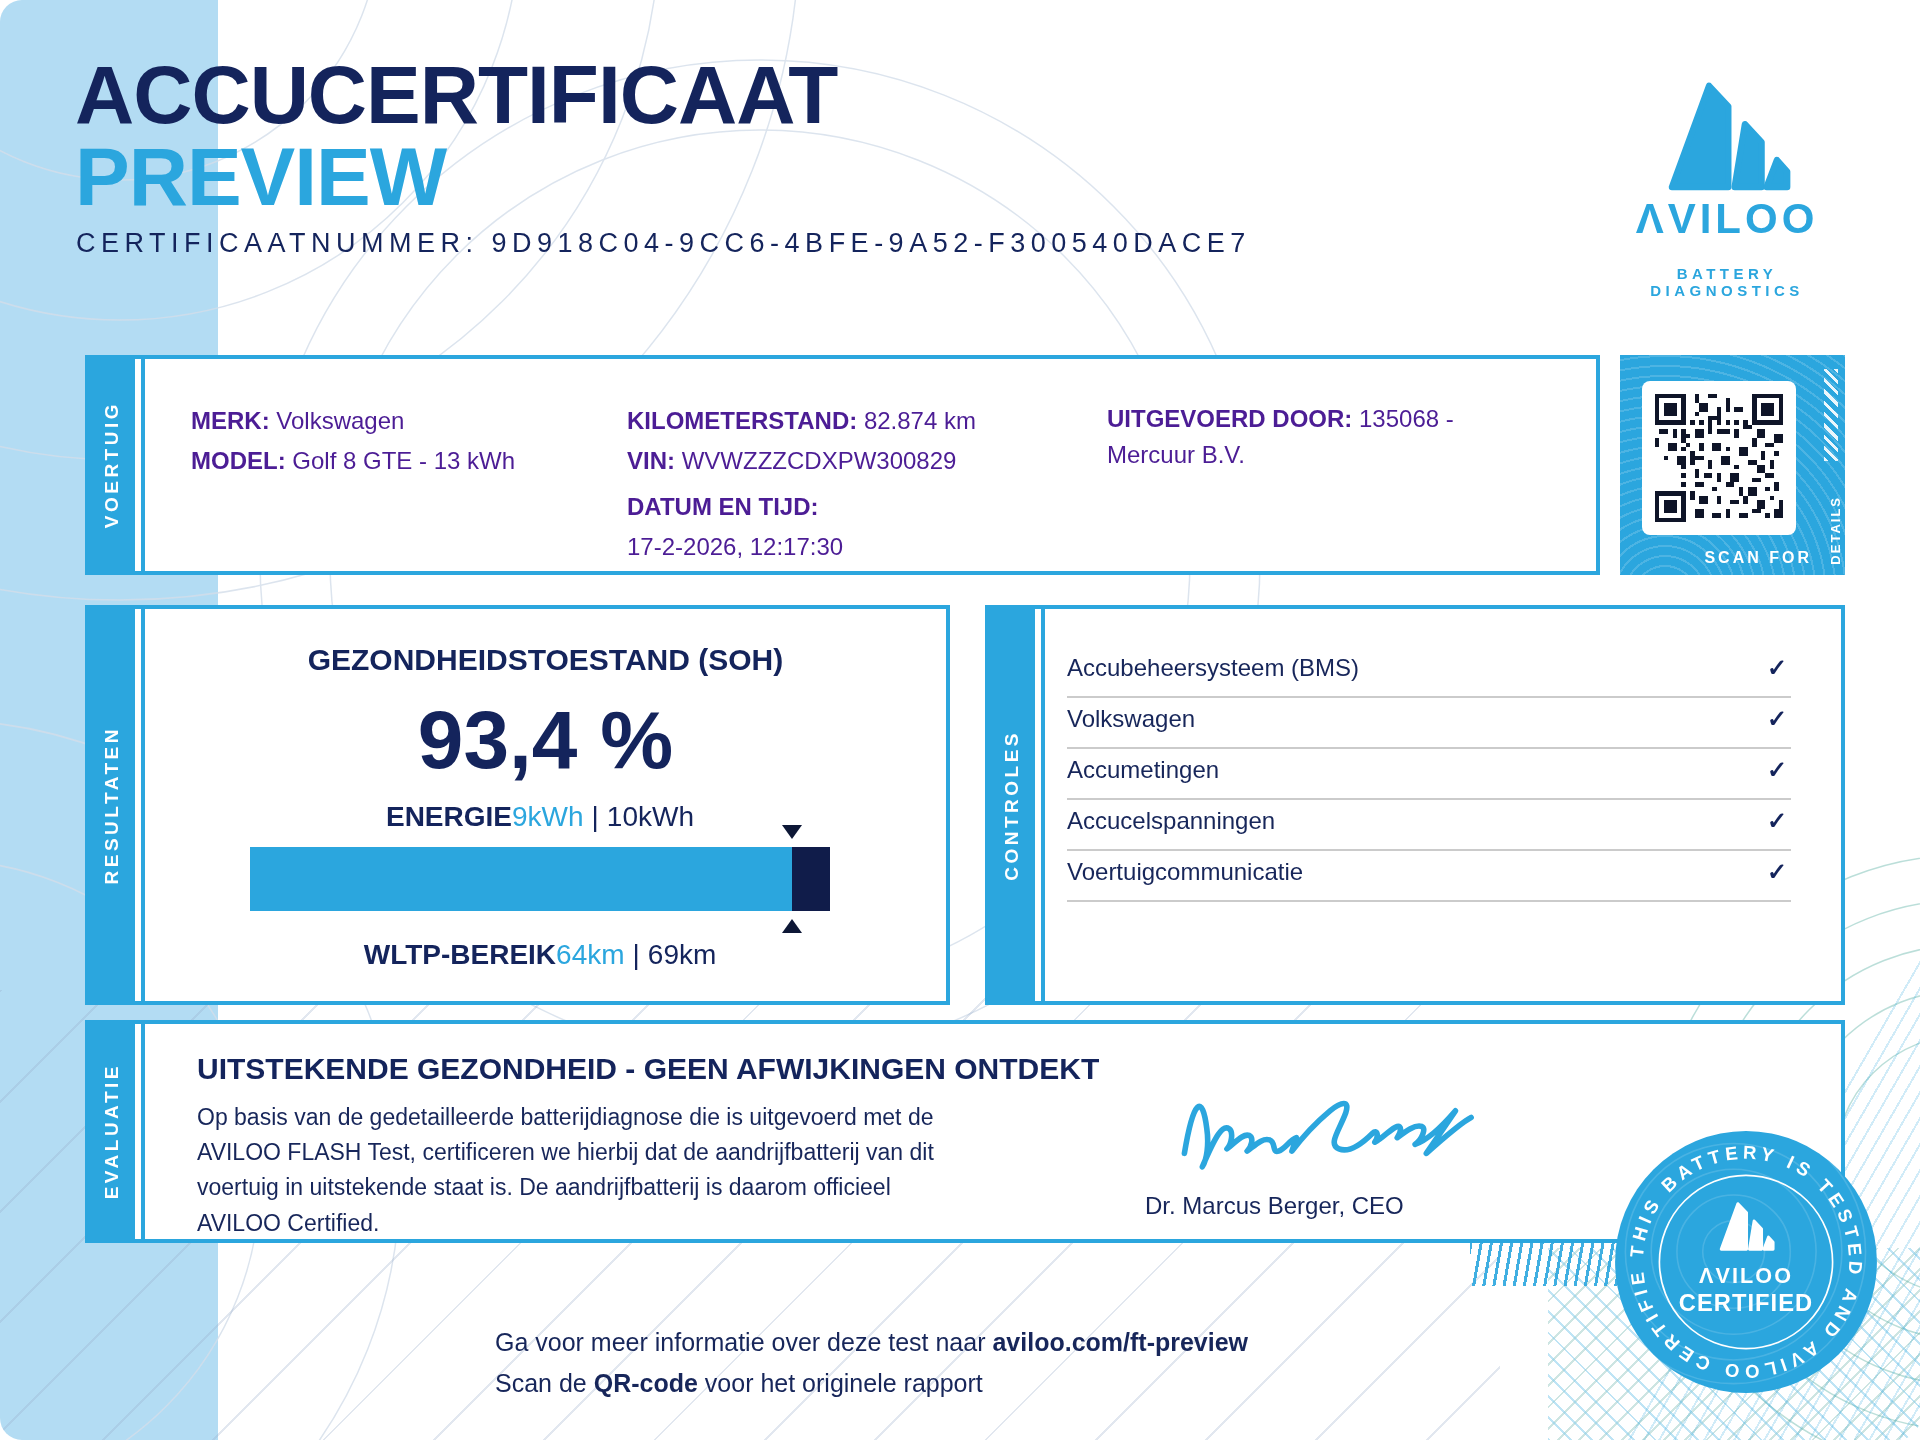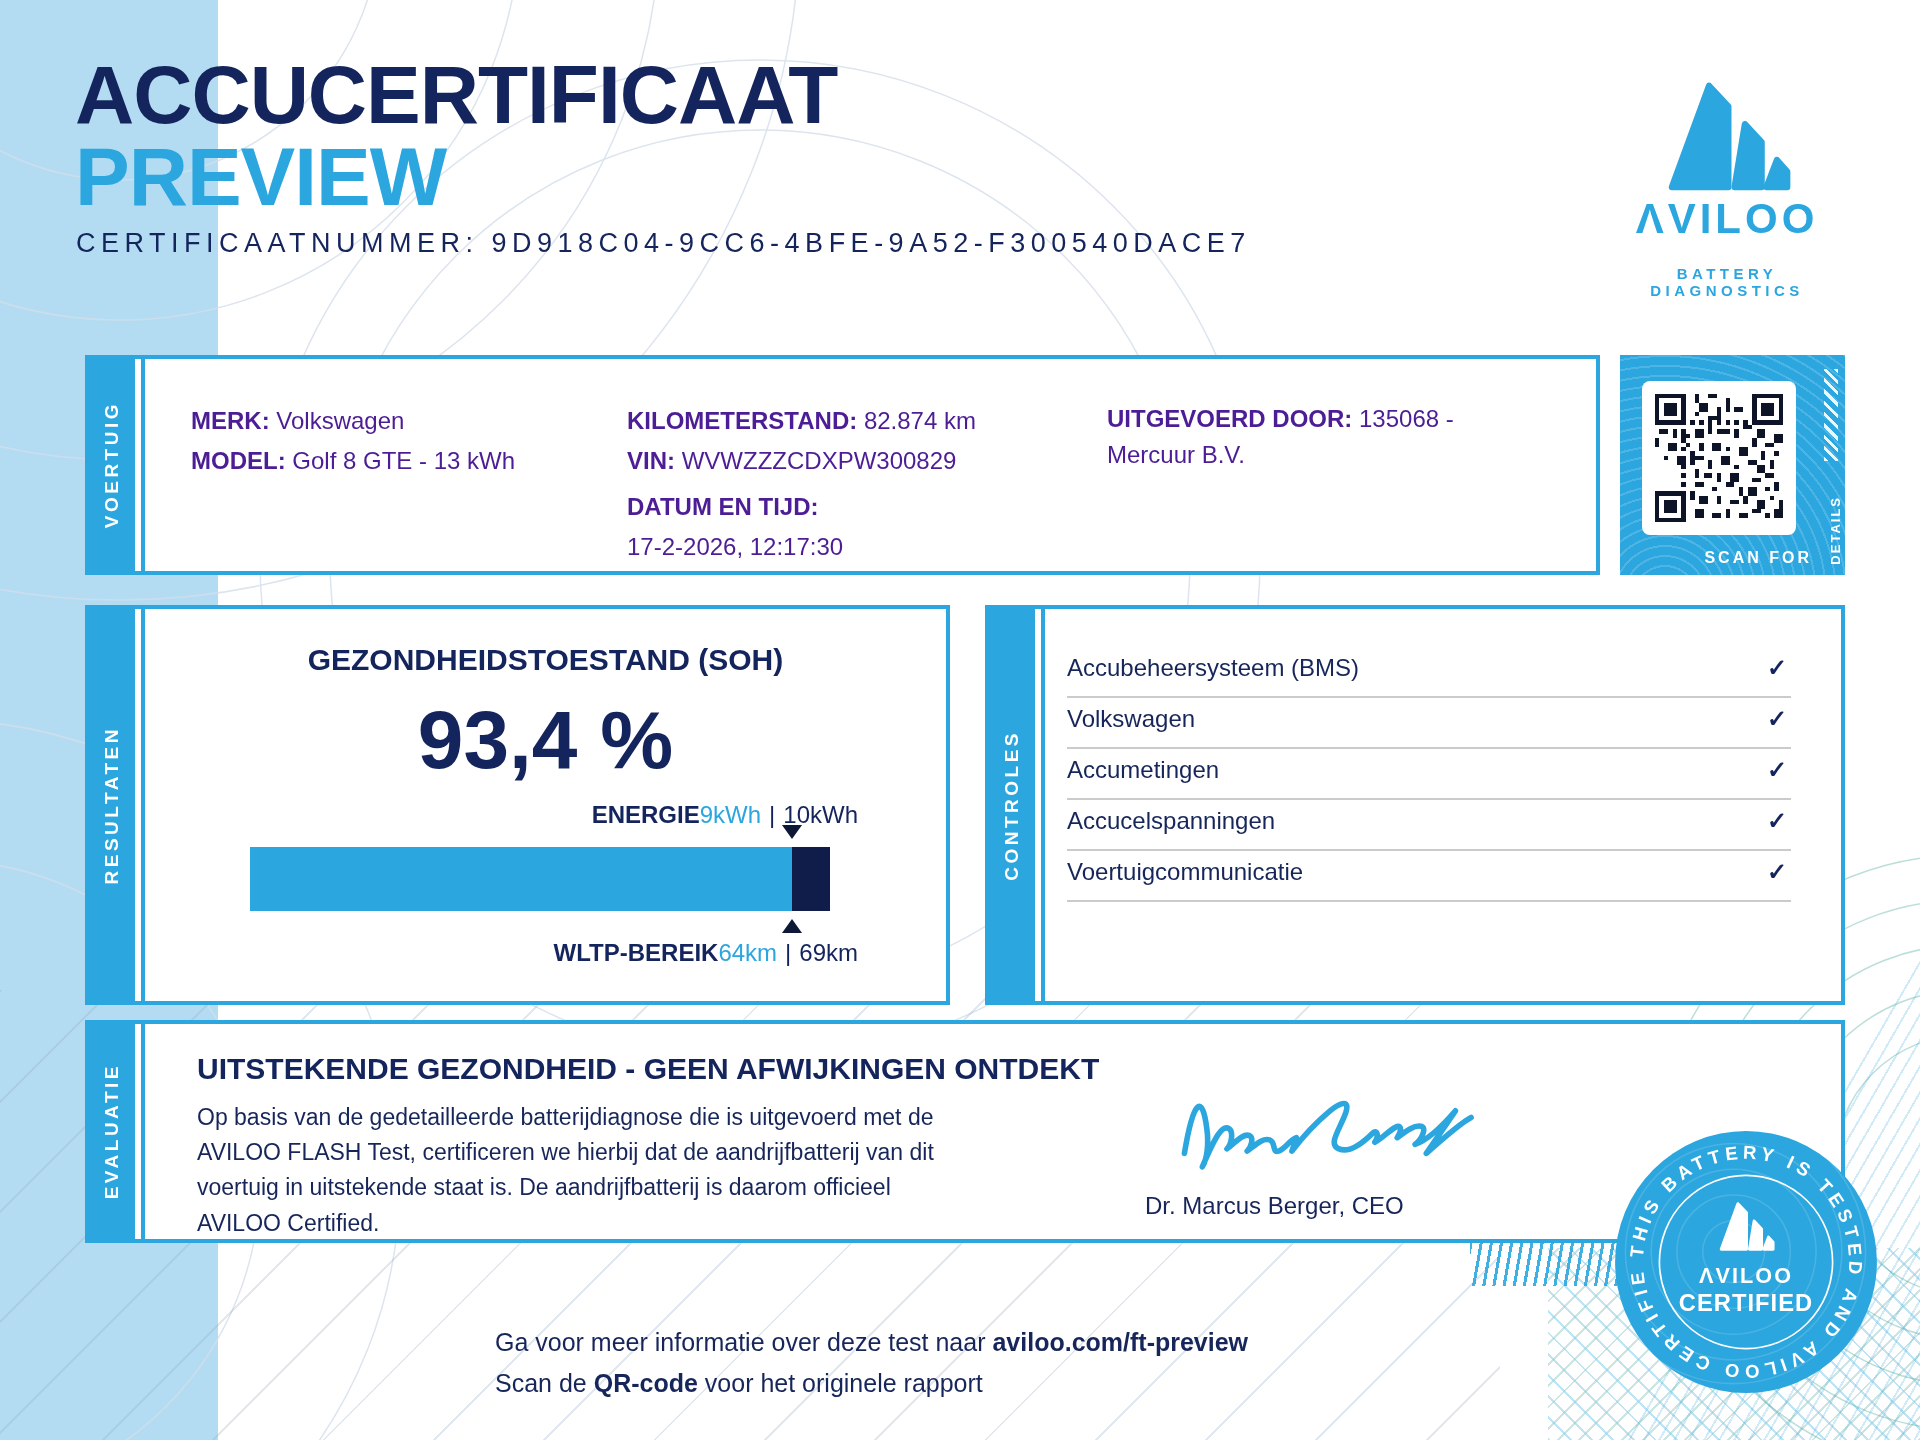--- a/index.html
+++ b/index.html
@@ -1,18 +1,18 @@
 <!DOCTYPE html>
 <html><head>
 <meta charset="utf-8">
 <style>
   html,body{margin:0;padding:0;}
   .page{
     position:relative;width:1920px;height:1440px;background:#ffffff;
-    overflow:hidden;font-family:"Liberation Sans", sans-serif;color:#17265A;
+    overflow:hidden;font-family:"Liberation Sans", sans-serif;color:#17265A;border-radius:22px;
   }
   
   .left-col{position:absolute;left:0;top:0;width:218px;height:1440px;background:#B3DCF3;z-index:0;}
   .decor-svg{position:absolute;left:0;top:0;z-index:1;pointer-events:none;}
   .hatch-mid{position:absolute;left:0;top:990px;width:1500px;height:450px;z-index:1;
     background:repeating-linear-gradient(135deg, rgba(150,170,200,.28) 0 2px, transparent 2px 78px);}
   .hatch-right{position:absolute;right:0;top:960px;width:300px;height:480px;z-index:1;
     background:repeating-linear-gradient(120deg, rgba(43,166,222,.22) 0 2px, transparent 2px 13px);
     clip-path:polygon(100% 0,100% 100%,0 100%);}
   .net-corner{position:absolute;left:1548px;top:1248px;width:372px;height:192px;z-index:1;opacity:.55;
@@ -57,22 +57,22 @@
     display:flex;align-items:center;justify-content:center;}
   .qr-scanfor{position:absolute;left:0px;bottom:8px;width:192px;text-align:right;color:#fff;font-weight:bold;
     font-size:16px;letter-spacing:3px;}
   .qr-details{position:absolute;right:2px;bottom:10px;color:#fff;font-weight:bold;font-size:13px;letter-spacing:2px;
     writing-mode:vertical-rl;transform:rotate(180deg);}
   .qr-hatch{position:absolute;right:7px;top:14px;width:14px;height:92px;
     background:repeating-linear-gradient(45deg,#fff 0 3px, transparent 3px 8px);opacity:.9;}
   
   .soh-title{text-align:center;margin-top:34px;font-size:30px;font-weight:bold;color:#14245C;}
   .soh-value{text-align:center;margin-top:16px;font-size:82px;font-weight:bold;color:#14245C;}
-  .meter-row{position:absolute;left:105px;width:580px;display:flex;justify-content:flex-end;
-    font-size:24px;color:#14245C;margin-left:28px;}
+  .meter-row{position:absolute;left:105px;width:580px;display:flex;justify-content:center;
+    font-size:28px;color:#14245C;}
   .meter-row .lbl{font-weight:bold;}
   .meter-row .cur{color:#2BA6DE;}
   .meter-row .sep{color:#14245C;margin:0 8px;}
   #row-energie{top:192px;}
   #row-wltp{top:330px;}
   .bar{position:absolute;left:105px;top:238px;width:580px;height:64px;background:#101C4A;}
   .bar-fill{position:absolute;left:0;top:0;bottom:0;background:#2BA6DE;}
   .marker{position:absolute;transform:translateX(-50%);width:0;height:0;border-left:10px solid transparent;border-right:10px solid transparent;}
   .marker-down{top:-22px;border-top:14px solid #0D1736;}
   .marker-up{bottom:-22px;border-bottom:14px solid #0D1736;}

